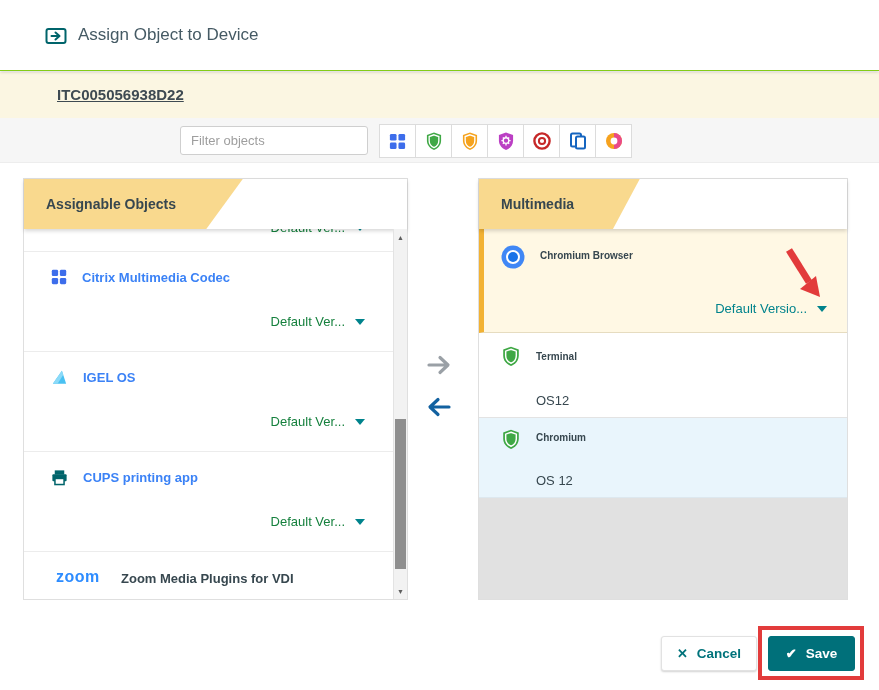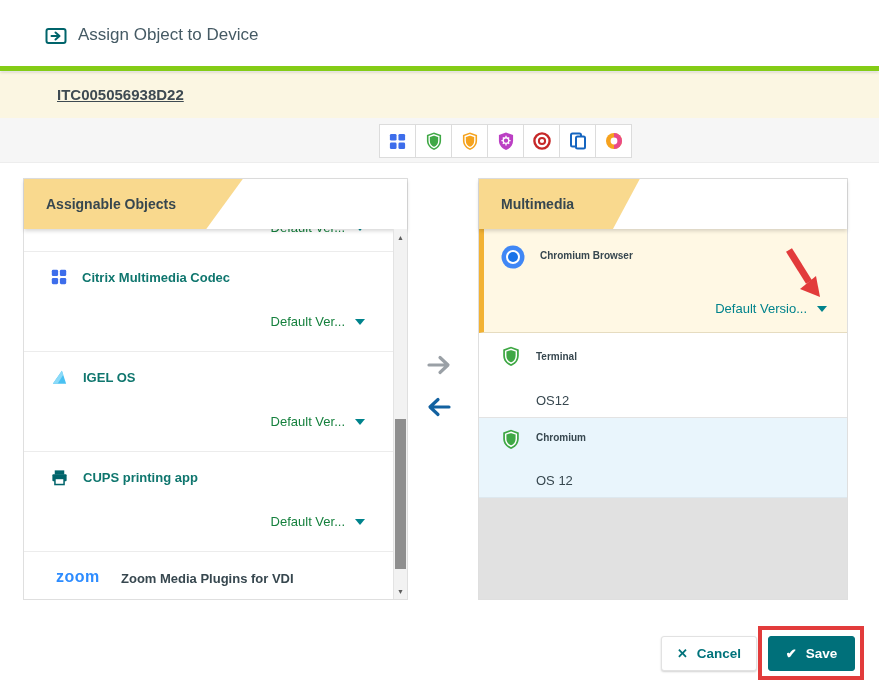--- a/index.html
+++ b/index.html
@@ -2,21 +2,21 @@
 <html><head>
 <meta charset="utf-8">
 <style>
   * { box-sizing: border-box; }
   html,body { margin:0; padding:0; background:#fff; }
   body { font-family: "Liberation Sans", sans-serif; color:#37474F; }
   .screen { position:relative; width:879px; height:690px; background:#fff; overflow:hidden; }
 
   
   .header { position:absolute; top:0; left:0; width:879px; height:71px; background:#fff;
-            border-bottom:5px solid #84cc16; box-shadow:0 1px 3px rgba(0,0,0,.18); z-index:4; }
+            border-bottom:1px solid #84cc16; box-shadow:0 1px 3px rgba(0,0,0,.18); z-index:4; }
   .hdr-icon { position:absolute; left:44px; top:24px; width:24px; height:24px; }
   .hdr-title { position:absolute; left:78px; top:25px; font-size:17px; color:#455A64; }
 
   
   .device-bar { position:absolute; top:72px; left:0; width:879px; height:46px; background:#FBF6E2; z-index:3; }
   .device-id { position:absolute; left:57px; top:14px; font-size:15px; font-weight:bold; color:#3E4A52;text-decoration:underline; }
 
   
   .toolbar { position:absolute; top:118px; left:0; width:879px; height:45px; background:#F6F6F6;
              border-bottom:1px solid #EDEDED; z-index:3; }
@@ -36,21 +36,21 @@
   .tab-shape { position:absolute; top:0; left:0; height:50px; width:68%; background:#F9D98E;
                clip-path:polygon(0 0, 84% 0, 70% 100%, 0 100%); }
   .tab-title { position:absolute; left:22px; top:0; line-height:50px; font-size:14px; font-weight:bold; color:#37474F; white-space:nowrap; }
 
   
   .list { position:absolute; top:50px; left:0; right:14px; bottom:0; overflow:hidden; background:#fff; }
   .partial-row { position:relative; height:23px; border-bottom:1px solid #ECECEC; overflow:hidden; }
   .partial-row .vrow { top:-9px; }
   .item { position:relative; height:100px; border-bottom:1px solid #ECECEC; cursor:pointer; }
   .irow { position:absolute; left:26px; top:16px; display:flex; align-items:center; gap:14px; }
-  .ilabel { font-size:13px; font-weight:bold; color:#0f766e; white-space:nowrap; }
+  .ilabel { font-size:13px; font-weight:bold; color:#3b82f6; white-space:nowrap; }
   .vrow { position:absolute; right:28px; top:62px; display:flex; align-items:center; gap:10px;
           color:#15803d; font-size:13px; cursor:pointer; }
   .caret { width:0; height:0; border-left:5px solid transparent; border-right:5px solid transparent;
            border-top:6px solid #00838C; }
   .zoom-row { position:relative; height:50px; cursor:pointer; }
   .zoom-logo { position:absolute; left:32px; top:16px; color:#2D8CFF; font-weight:bold; font-size:16px; letter-spacing:.5px; }
   .zoom-label { position:absolute; left:97px; top:19px; font-size:13px; font-weight:bold; white-space:nowrap; }
 
   
   .scrollbar { position:absolute; top:50px; right:0; bottom:0; width:14px; background:#F2F2F2; border-left:1px solid #E3E3E3; z-index:2; }
@@ -98,20 +98,21 @@
       </svg>
     </span>
     <span class="hdr-title">Assign Object to Device</span>
   </div>
 
   <div class="device-bar">
     <span class="device-id">ITC005056938D22</span>
   </div>
 
   <div class="toolbar">
+    <input class="filter-input" type="text" placeholder="Filter objects" style="">
     <div class="iconbar">
       <div class="tbtn">
         <svg width="19" height="19" viewBox="0 0 20 20">
             <g fill="#3D6DEB">
           <rect x="2" y="2" width="7" height="7" rx="1.5"></rect>
               <rect x="11" y="2" width="7" height="7" rx="1.5"></rect>
           <rect x="2" y="11" width="7" height="7" rx="1.5"></rect>
               <rect x="11" y="11" width="7" height="7" rx="1.5"></rect>
         </g>
           </svg>

